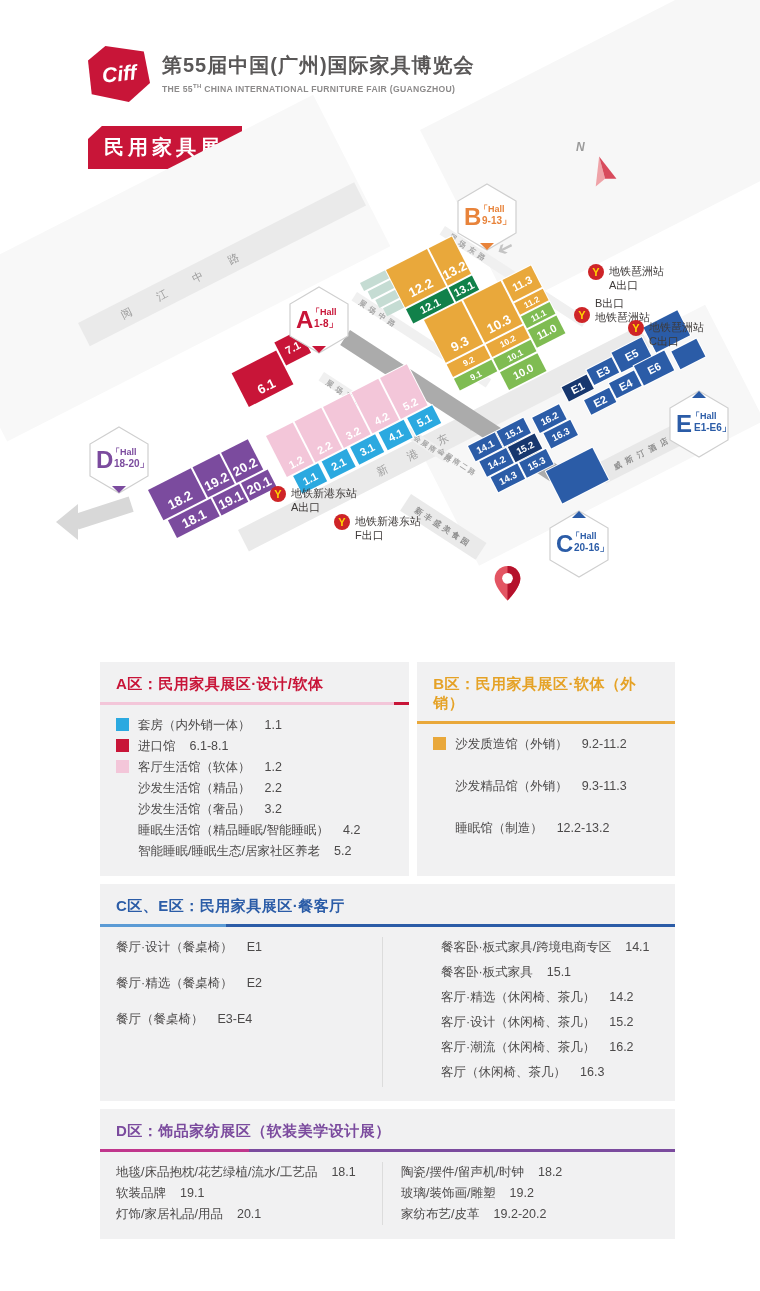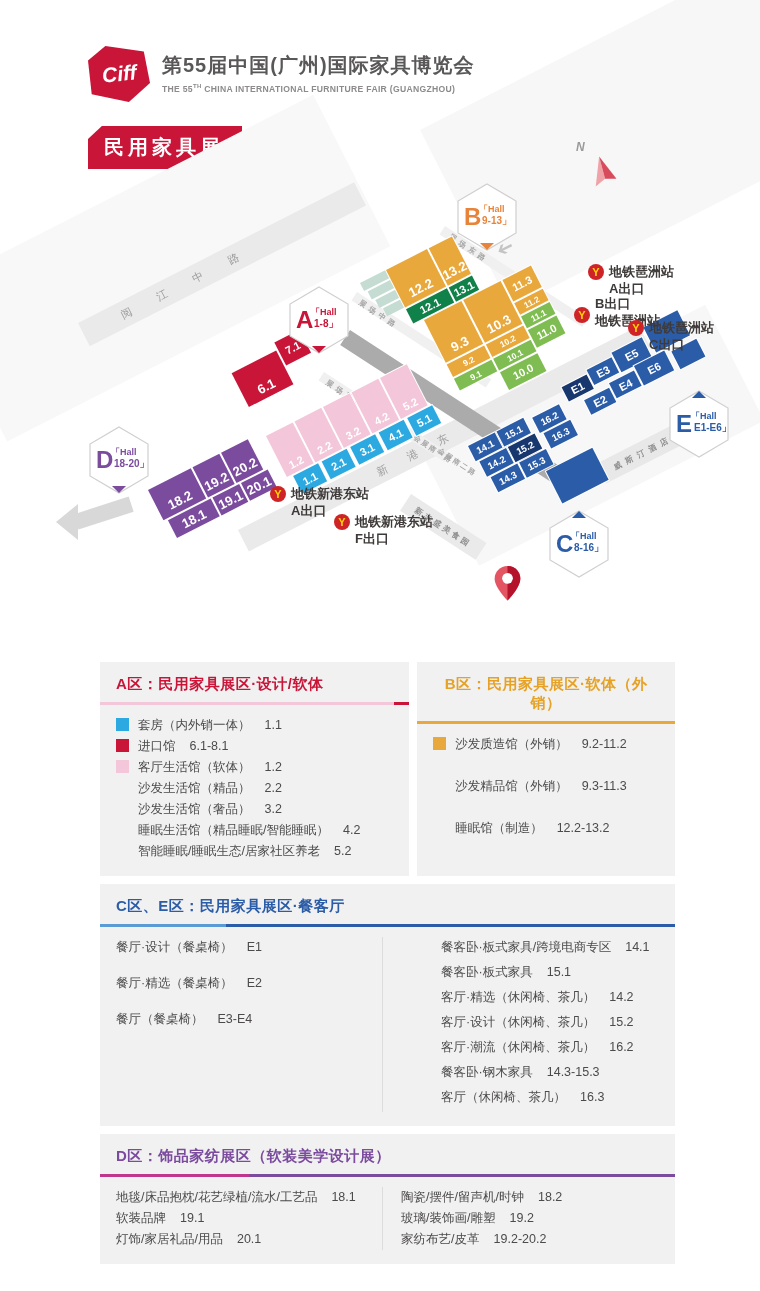--- a/index.html
+++ b/index.html
@@ -50,37 +50,37 @@
   .badge .bl{position:absolute;left:23px;top:21px;font-size:9px;font-weight:bold;line-height:1.2;white-space:nowrap;}
   .badge .bl .l2{display:block;padding-left:3px;font-size:10px;}
   .badge-a .letter,.badge-a .bl{color:var(--red);} .badge-a .tri{fill:var(--red);}
   .badge-b .letter,.badge-b .bl{color:var(--orange);} .badge-b .tri{fill:var(--orange);}
   .badge-c .letter,.badge-c .bl{color:var(--navy);} .badge-c .tri{fill:var(--navy);}
   .badge-d .letter,.badge-d .bl{color:var(--purple);} .badge-d .tri{fill:var(--purple);}
   .badge-e .letter,.badge-e .bl{color:var(--navy);} .badge-e .tri{fill:var(--navy);}
 
   .metro{position:absolute;display:flex;gap:5px;z-index:5;align-items:flex-start;}
   .metro .micon{flex:none;}
-  .metro .mtxt span{display:block;font-size:13px;font-weight:bold;color:#3E3A39;line-height:1.3;}
+  .metro .mtxt span{display:block;font-size:11px;font-weight:normal;color:#3E3A39;line-height:1.3;}
   .metro.icon-low .micon{margin-top:11px;}
 
   .north{position:absolute;z-index:5;}
   .north .n{display:block;font-size:12px;font-weight:bold;font-style:italic;color:#9A9A9A;margin-left:2px;}
   .north svg{margin-left:14px;margin-top:1px;}
 
   .loc{position:absolute;display:flex;z-index:5;align-items:flex-start;}
   .loc .ltxt{margin-left:10px;}
   .loc .ltxt div{font-size:15px;font-weight:bold;color:#3E3A39;line-height:1.45;}
 
   
   .legend{position:absolute;left:100px;top:662px;width:575px;}
   .panel{background:#F1F1F2;margin-bottom:8px;padding:13px 16px 14px 16px;}
   .panel-ab{display:flex;gap:8px;background:none;padding:0;}
   .panel-ab .half{background:#F1F1F2;padding:13px 16px 14px 16px;}
-  .half-a{width:340px;} .half-b{width:283px;text-align:center;}
+  .half-a{width:340px;} .half-b{width:283px;}
   .ptitle{font-size:15px;font-weight:bold;letter-spacing:.5px;}
   .t-red{color:var(--red);} .t-gold{color:var(--goldtitle);} .t-navy{color:var(--navy);}
   .t-purple{color:var(--purple);}
   .underline{height:3px;margin:8px -16px 10px -16px;}
   .u-a{background:linear-gradient(90deg,var(--pink) 0 95%,var(--red) 95%);}
   .u-b{background:var(--gold);}
   .u-ce{background:linear-gradient(90deg,var(--ltblue) 0 22%,var(--navy) 22%);}
   .u-d{background:linear-gradient(90deg,var(--magenta) 0 26%,var(--purple) 26%);}
   ul.items{list-style:none;margin:0;padding:0;}
   ul.items li{display:flex;align-items:flex-start;font-size:12.5px;color:#4C4A4A;line-height:1.68;}
@@ -236,21 +236,21 @@
         </svg>
       <span class="letter">B</span>
       <span class="bl"><span>「Hall</span><span class="l2">9-13」</span></span>
     </div>
     <div class="badge badge-c" style="left:548px;top:370px;">
       <svg viewBox="0 0 62 68">
           <polygon points="31,1 60,18 60,50 31,67 2,50 2,18" fill="#fff" stroke="#CFCFCF" stroke-width="1.2"></polygon>
           <polygon class="tri" points="24,8 38,8 31,1"></polygon>
         </svg>
       <span class="letter">C</span>
-      <span class="bl"><span>「Hall</span><span class="l2">8-16」</span></span>
+      <span class="bl"><span>「Hall</span><span class="l2">20-16」</span></span>
     </div>
     <div class="badge badge-d" style="left:88px;top:286px;">
       <svg viewBox="0 0 62 68">
           <polygon points="31,1 60,18 60,50 31,67 2,50 2,18" fill="#fff" stroke="#CFCFCF" stroke-width="1.2"></polygon>
           <polygon class="tri" points="24,60 38,60 31,67"></polygon>
         </svg>
       <span class="letter">D</span>
       <span class="bl"><span>「Hall</span><span class="l2">18-20」</span></span>
     </div>
     <div class="badge badge-e" style="left:668px;top:250px;">
@@ -440,24 +440,20 @@
               </li>
             <li>
                 <span class="lb">客厅·设计（休闲椅、茶几）</span>
                 <span class="num">15.2</span>
               </li>
             <li>
                 <span class="lb">客厅·潮流（休闲椅、茶几）</span>
                 <span class="num">16.2</span>
               </li>
             <li>
-                <span class="lb">餐客卧·钢木家具</span>
-                <span class="num">14.3-15.3</span>
-              </li>
-            <li>
                 <span class="lb">客厅（休闲椅、茶几）</span>
                 <span class="num">16.3</span>
               </li>
           </ul>
         </div>
       </div>
     </div>
 
     <div class="panel">
       <div class="ptitle t-purple">D区：饰品家纺展区（软装美学设计展）</div>

